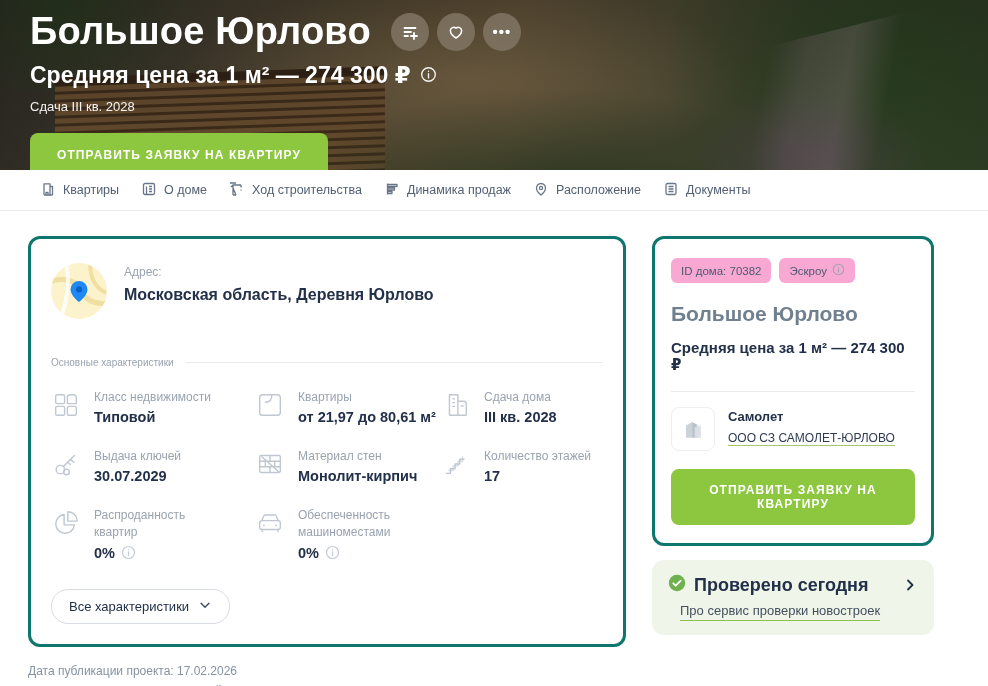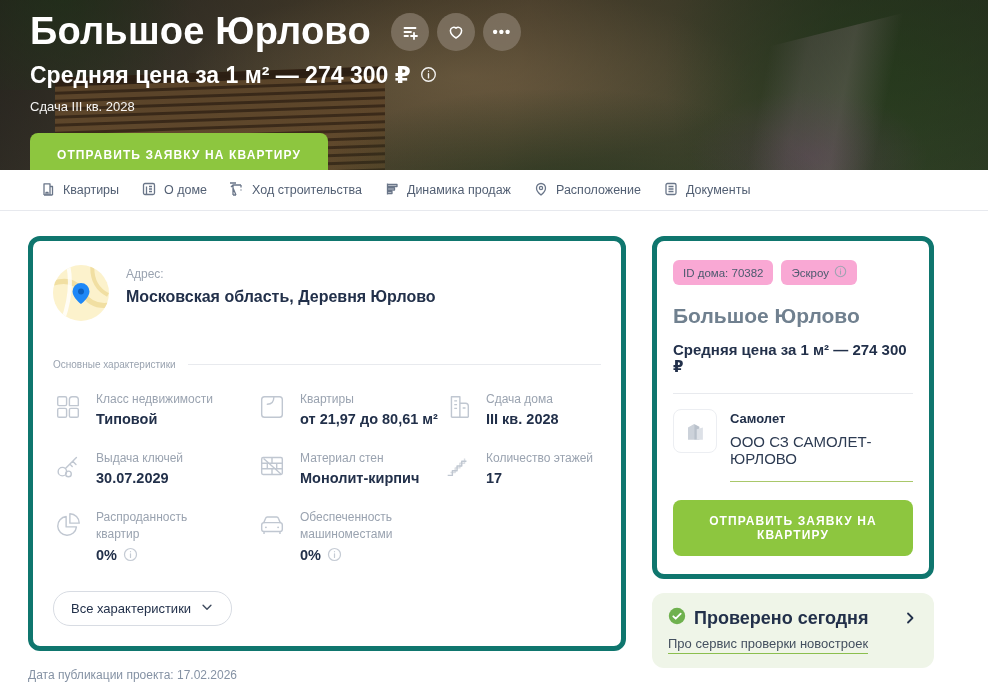--- a/index.html
+++ b/index.html
@@ -41,21 +41,21 @@
   .nav { height:41px; background:#fff; border-bottom:1px solid #e7e9ee; display:flex; align-items:center;
     gap:22px; padding-left:40px; }
   .nav-item { display:flex; align-items:center; gap:7px; color:#525f73; font-size:12.5px; cursor:pointer; }
   .nav-item svg { color:#6a7689; flex:none; }
 
   
   .content { display:flex; gap:26px; padding:25px 28px 0 28px; }
   .left-col { width:598px; flex:none; }
   .right-col { width:282px; flex:none; }
 
-  .card { border:5px solid #0f766e; border-radius:12px; background:#fff; }
+  .card { border:3px solid #0f766e; border-radius:12px; background:#fff; }
   .main-card { padding:24px 20px 20px 20px; min-height:374px; }
 
   .addr-row { display:flex; gap:17px; }
   .map-thumb { width:56px; height:56px; border-radius:50%; background:#fcf2cc; position:relative; overflow:hidden; flex:none; }
   .map-thumb svg { position:absolute; inset:0; }
   .addr-label { font-size:12px; color:#9aa3b0; margin-top:2px; }
   .addr-value { font-size:16px; font-weight:bold; color:#22304a; margin-top:7px; }
 
   .section-row { display:flex; align-items:center; margin-top:38px; }
   .section-label { font-size:10px; color:#9aa3b0; flex:none; }
@@ -81,30 +81,30 @@
   .badge { background:#f9a8d4; border-radius:6px; padding:5px 10px; font-size:11.5px; color:#4c5a6e;
     display:flex; align-items:center; gap:5px; cursor:default; }
   .badge .info-i { color:#9aa3b0; }
   .side-title { margin-top:19px; font-size:21px; color:#70808f; }
   .side-price { margin-top:13px; font-size:15px; font-weight:bold; color:#22304a; }
   .divider { height:1px; background:#e8eaee; margin:17px 0 15px 0; }
   .dev-row { display:flex; gap:13px; align-items:flex-start; }
   .dev-logo { width:44px; height:44px; border:1px solid #eceef2; border-radius:8px; display:flex;
     align-items:center; justify-content:center; flex:none; background:#fff; }
   .dev-name { font-size:13px; font-weight:bold; color:#22304a; margin-top:2px; }
-  .dev-entity { display:inline-block; margin-top:7px; font-size:15px; color:#2d3b52; text-decoration:none;
-    border-bottom:1px solid #a9c86a; padding-bottom:14px; cursor:pointer; }
+  .dev-entity { display:inline-block; margin-top:7px; font-size:12px; color:#2d3b52; text-decoration:none;
+    border-bottom:1px solid #a9c86a; padding-bottom:0; cursor:pointer; }
   .side-cta { margin-top:18px; width:100%; padding:14px 0; font-size:12px; }
 
   .verify-panel { margin-top:14px; background:#eff5e8; border-radius:12px; padding:14px 16px; }
   .verify-head { display:flex; align-items:center; gap:8px; }
   .verify-title { font-size:18px; font-weight:bold; color:#22304a; flex:1; }
   .verify-chevron { color:#22304a; cursor:pointer; display:flex; }
   .verify-link { display:inline-block; margin-top:7px; font-size:13px; color:#44505f; text-decoration:none;
-    border-bottom:1px solid #8bbf4e; padding-bottom:2px; cursor:pointer; }
+    border-bottom:1px solid #8bbf4e; padding-bottom:2px; cursor:pointer;margin-left:12px; }
 </style>
 </head>
 <body>
 
 <header class="hero">
   <div class="layer sand"></div>
   <div class="layer bush-tl"></div>
   <div class="layer bush-r"></div>
   <div class="layer pathway"></div>
   <div class="layer wood"></div>

